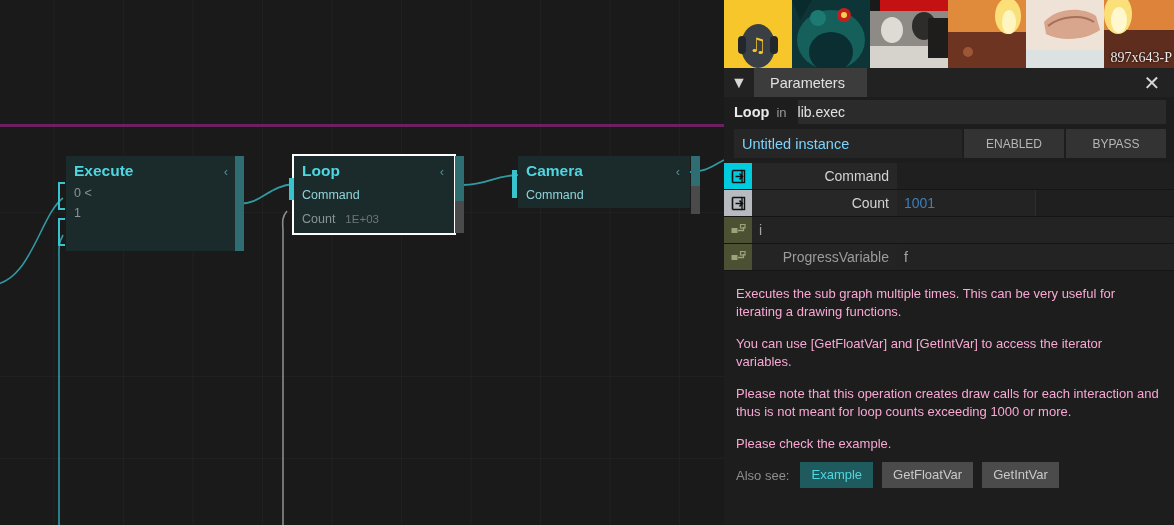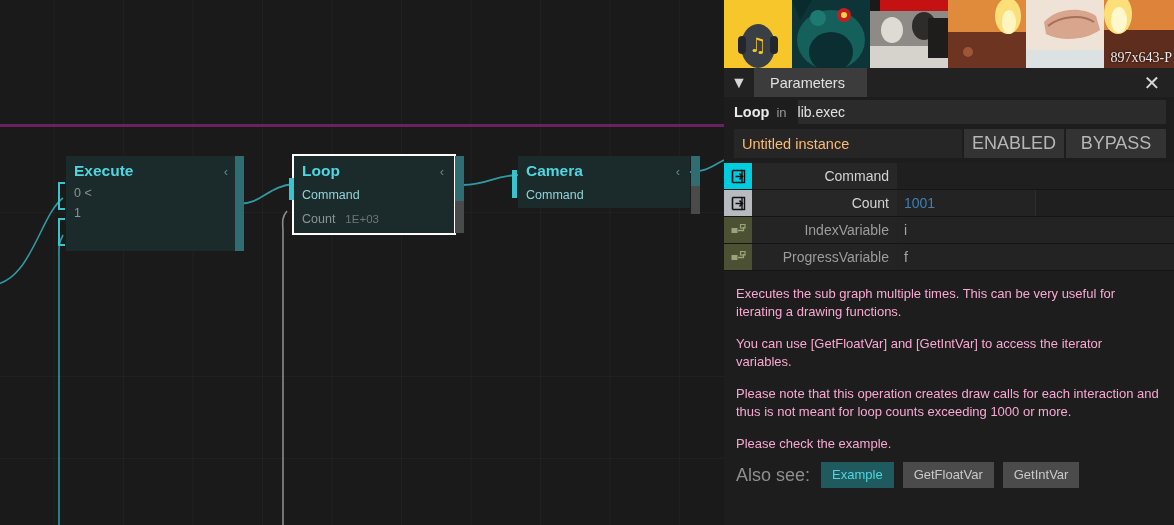--- a/index.html
+++ b/index.html
@@ -130,25 +130,25 @@
   #row-title .lib {
     flex: 1; margin-left: 4px; margin-right: 8px; height: 24px;
     background: #2b2b2b; color: #e2e2e2; font-size: 14px;
     display: flex; align-items: center; padding-left: 0;
   }
   #row-instance {
     height: 29px; display: flex; align-items: stretch;
     margin: 2px 8px 0 10px; gap: 2px;
   }
   #row-instance .inst {
-    flex: 1; background: #262626; color: #fdba74; font-size: 14.5px;
+    flex: 1; background: #262626; color: #7dd3fc; font-size: 14.5px;
     display: flex; align-items: center; padding-left: 8px;
   }
   #row-instance .btn {
-    width: 100px; background: #333333; color: #b6b6b6; font-size: 18px;
+    width: 100px; background: #333333; color: #b6b6b6; font-size: 12px;
     display: flex; align-items: center; justify-content: center;
   }
 
   
   #params { margin-top: 5px; }
   .prow {
     height: 27px; display: flex; align-items: stretch;
     border-bottom: 1px solid #151515;
   }
   .picon {
@@ -179,21 +179,21 @@
     margin-top: 14px; padding: 0 14px 0 12px;
     color: #f9a8d4; font-size: 13px; line-height: 1.38;
   }
   #desc p { margin-bottom: 14px; }
 
   
   #alsosee {
     position: absolute; left: 12px; bottom: 37px;
     display: flex; align-items: center; gap: 9px;
   }
-  #alsosee .lbl { color: #8e8e8e; font-size: 18px; margin-right: 2px; }
+  #alsosee .lbl { color: #8e8e8e; font-size: 13px; margin-right: 2px; }
   .as-btn {
     background: #4b4b4b; color: #c9c9c9; font-size: 13px;
     padding: 5px 11px 6px 11px;
   }
   .as-btn.active { background: #1f5b5e; color: #4fd6e0; }
 </style>
 </head>
 <body>
 
 <div id="app">
@@ -377,21 +377,20 @@
         </div>
 
         <div class="prow">
           <span class="picon olive">
             <svg width="15" height="12" viewBox="0 0 15 12">
               <rect x="0.5" y="4" width="6" height="5" fill="#9aa37a"></rect>
               <path d="M7,6.5 L12.5,6.5 L12.5,3" stroke="#9aa37a" stroke-width="1.3" fill="none"></path>
               <rect x="9.5" y="0.5" width="4.5" height="3.5" fill="none" stroke="#9aa37a" stroke-width="1.2"></rect>
             </svg>
           </span>
-          <span class="plabel muted">IndexVariable</span>
           <span class="pval">
             <span class="txt">i</span>
           </span>
         </div>
 
         <div class="prow">
           <span class="picon olive">
             <svg width="15" height="12" viewBox="0 0 15 12">
               <rect x="0.5" y="4" width="6" height="5" fill="#9aa37a"></rect>
               <path d="M7,6.5 L12.5,6.5 L12.5,3" stroke="#9aa37a" stroke-width="1.3" fill="none"></path>

